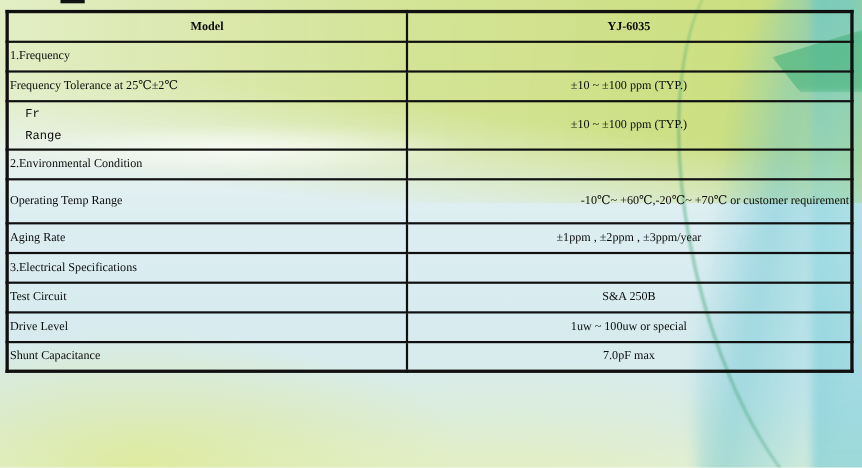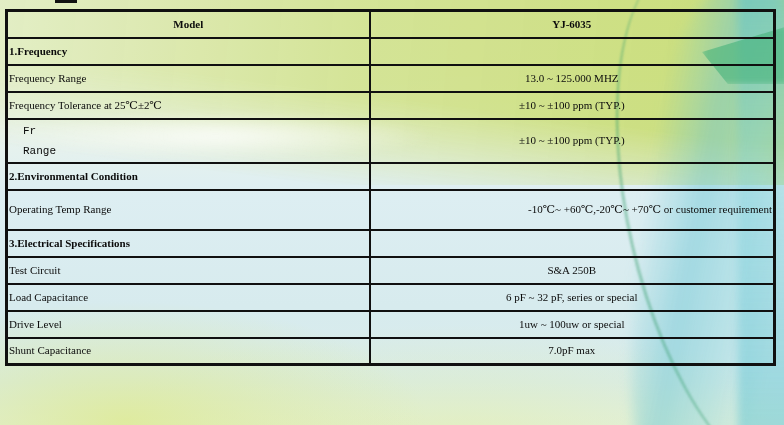--- a/index.html
+++ b/index.html
@@ -62,21 +62,21 @@
     background:transparent;
   }
   table.spec td{
     border:2px solid #101010;
     padding:1px;overflow:hidden;
     font-size:11px;line-height:21px;
     vertical-align:middle;
   }
   .h27{height:27px}.h42{height:42px}.h40{height:40px}
   .cell-header{font-weight:bold;font-size:18px;text-align:center;}
-  .lbl-section{font-weight:bold;padding-left:4px;}
+  .lbl-section{font-weight:normal;padding-left:4px;}
   .lbl{padding-left:14px;}
   .val{text-align:center;}
   .val-wrap{text-align:right;padding:0 30px;line-height:19px;}
   .two-line div{line-height:20px;padding-left:14px;font-family:Liberation Mono, monospace;}
 </style>
 </head>
 <body>
 
 <div class="layer band-top"></div>
 <div class="layer wave-white"></div>
@@ -97,24 +97,20 @@
         <tr class="h27">
       <td class="cell-header">Model</td>
       <td class="cell-header">YJ-6035</td>
     </tr>
 
     <tr class="h27">
       <td class="lbl-section">1.Frequency</td>
       <td class="val"></td>
     </tr>
 
-    <tr class="h27">
-      <td class="lbl">Frequency Range</td>
-      <td class="val">13.0 ~ 125.000 MHZ</td>
-    </tr>
 
     <tr class="h27">
       <td class="lbl">Frequency Tolerance at 25℃±2℃</td>
       <td class="val">±10 ~  ±100 ppm (TYP.)</td>
     </tr>
 
     <tr class="h42">
       <td class="two-line">
         <div>Fr</div>
         <div>Range</div>
@@ -126,35 +122,35 @@
       <td class="lbl-section">2.Environmental Condition</td>
       <td class="val"></td>
     </tr>
 
     <tr class="h40">
       <td class="lbl">Operating Temp Range</td>
       <td class="val-wrap">-10℃~ +60℃,-20℃~ +70℃ or customer requirement</td>
     </tr>
 
 
+    <tr class="h27">
+      <td class="lbl">Aging Rate</td>
+      <td class="val">±1ppm ,  ±2ppm ,  ±3ppm/year</td>
+    </tr>
 
     <tr class="h27">
       <td class="lbl-section">3.Electrical Specifications</td>
       <td class="val"></td>
     </tr>
 
     <tr class="h27">
       <td class="lbl">Test Circuit</td>
       <td class="val">S&amp;A 250B</td>
     </tr>
 
-    <tr class="h27">
-      <td class="lbl">Load Capacitance</td>
-      <td class="val">6 pF ~ 32 pF, series or special</td>
-    </tr>
 
     <tr class="h27">
       <td class="lbl">Drive Level</td>
       <td class="val">1uw ~ 100uw or special</td>
     </tr>
 
     <tr class="h27">
       <td class="lbl">Shunt Capacitance</td>
       <td class="val">7.0pF max</td>
     </tr>

